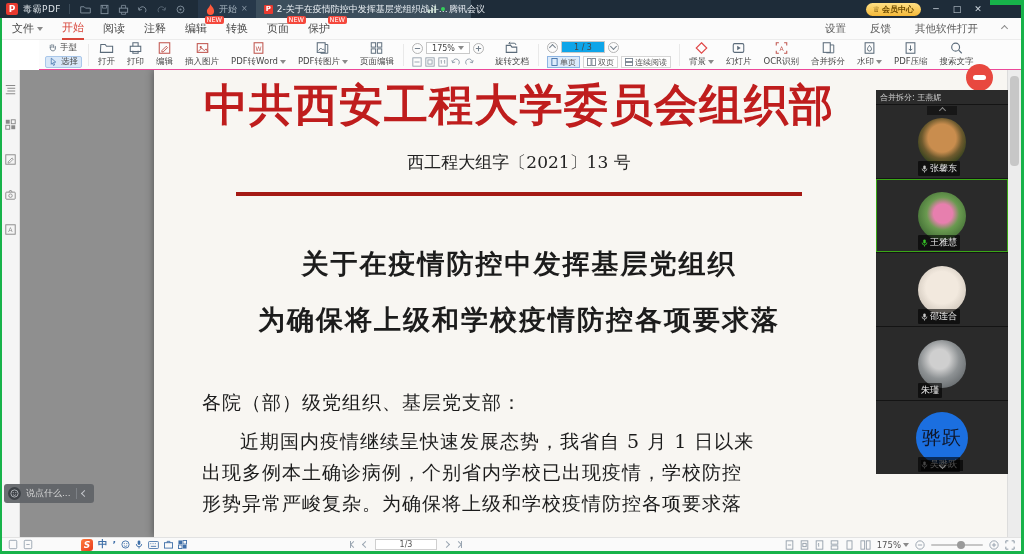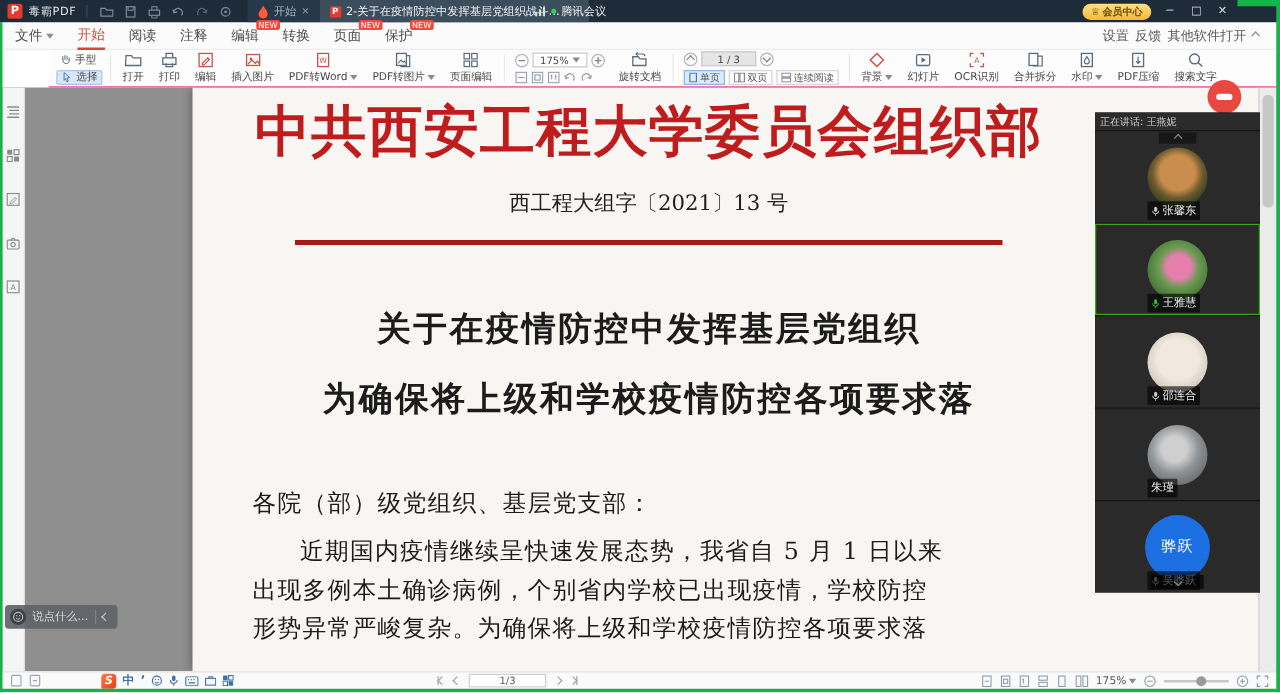--- a/index.html
+++ b/index.html
@@ -33,39 +33,39 @@
   .tb-right{margin-left:auto;display:flex;align-items:center;gap:9px;padding-right:34px;}
   .vip{display:flex;align-items:center;gap:2px;height:13px;padding:0 7px;border-radius:7px;background:linear-gradient(180deg,#ffe084,#f4b93a);color:#6b4a00;font-size:8px;font-weight:bold;}
   .winbtn{color:#cdd6de;font-size:9px;width:12px;text-align:center;}
 
   
   .menubar{position:absolute;left:2px;top:18px;width:1019px;height:22px;background:#fbfbfb;border-bottom:1px solid #ececec;display:flex;align-items:center;padding:0 10px;gap:19px;font-size:11px;color:#4a4a4a;}
   .mitem{position:relative;display:flex;align-items:center;gap:3px;height:22px;}
   .mactive{color:#d8453a;border-bottom:2px solid #d8453a;}
   .caret{width:0;height:0;border-left:3px solid transparent;border-right:3px solid transparent;border-top:4px solid #8a8a8a;}
   .newb{position:absolute;top:-2px;right:-17px;background:#f5483c;color:#fff;font-size:6.5px;padding:0 2px;border-radius:2px;line-height:8px;}
-  .menu-right{margin-left:auto;display:flex;align-items:center;gap:5px;font-size:10.5px;color:#5a5a5a;padding-right:4px;}
+  .menu-right{margin-left:auto;display:flex;align-items:center;gap:24px;font-size:10.5px;color:#5a5a5a;padding-right:4px;}
   .chev{display:inline-block;width:5px;height:5px;border-left:1.4px solid #8a8a8a;border-top:1.4px solid #8a8a8a;}
   .chev-up{transform:rotate(45deg);}
   .chev-dn{transform:rotate(225deg);}
   .chev-lf{transform:rotate(315deg);}
 
   
   .toolbar{position:absolute;left:2px;top:40px;width:1019px;height:30px;background:#fcfcfc;border-bottom:1px solid #ec4899;display:flex;align-items:center;padding:0 3px;font-size:8.5px;color:#474747;margin-left:37px;}
   .toolbar svg{display:block;}
   .sep{width:1px;height:22px;background:#e9e9e9;margin:0 3px;flex:0 0 auto;}
   .stack2{display:flex;flex-direction:column;gap:2px;padding:0 3px;}
   .srow{display:flex;align-items:center;gap:3px;height:12px;padding:0 3px;border-radius:2px;}
   .srow.on{background:#d8e7f8;border:1px solid #a9c7ea;}
   .tbtn{display:flex;flex-direction:column;align-items:center;gap:1px;padding:0 6px;flex:0 0 auto;}
   .tbtn .lbl{white-space:nowrap;display:flex;align-items:center;gap:2px;}
   .vgrp{display:flex;flex-direction:column;gap:3px;padding:0 5px;flex:0 0 auto;}
   .vrow{display:flex;align-items:center;gap:3px;}
   .zbox{width:44px;height:12px;border:1px solid #c9c9c9;background:#fff;font-size:8px;display:flex;align-items:center;justify-content:center;gap:3px;color:#444;}
-  .pbox{width:44px;height:12px;border:1px solid #c9c9c9;background:#e5e5e5;font-size:8px;display:flex;align-items:center;justify-content:center;color:#444;}
+  .pbox{width:44px;height:12px;border:1px solid #c9c9c9;background:#0ea5e9;font-size:8px;display:flex;align-items:center;justify-content:center;color:#444;}
   .circ{width:11px;height:11px;border:1px solid #b5b5b5;border-radius:50%;display:flex;align-items:center;justify-content:center;}
   .chip{display:flex;align-items:center;gap:2px;height:12px;padding:0 3px;border:1px solid #d6d6d6;background:#fff;font-size:8px;color:#555;}
   .chip.on{background:#dcebfb;border-color:#8db4e2;}
 
   
   .content{position:absolute;left:2px;top:70px;width:1019px;height:467px;background:#8f8f8f;display:flex;overflow:hidden;}
   .rail{width:18px;background:#f5f5f5;border-right:1px solid #e0e0e0;display:flex;flex-direction:column;align-items:center;padding-top:14px;gap:24px;flex:0 0 auto;}
   .rail svg{display:block;}
   .workspace{position:relative;flex:1;}
   .page{position:absolute;left:134px;top:0;width:853px;height:467px;background:#f8f6f2;box-shadow:0 0 8px rgba(0,0,0,.45);}
@@ -86,21 +86,21 @@
   .leave-glyph{width:13px;height:5px;border-radius:3px;background:#fff;}
   .meetpanel{position:absolute;left:876px;top:90px;width:132px;height:384px;background:#141414;z-index:20;display:flex;flex-direction:column;}
   .mhead{height:14px;background:#2b2b2b;color:#cfcfcf;font-size:8px;display:flex;align-items:center;padding:0 4px;flex:0 0 auto;}
   .tile{position:relative;flex:1;background:#2a2a2a;margin-top:1px;display:flex;align-items:center;justify-content:center;}
   .tile.speaking{outline:1px solid #3aa617;outline-offset:-1px;}
   .avatar{width:48px;height:48px;border-radius:50%;}
   .av-dog{background:radial-gradient(circle at 50% 42%,#c98d4e 0 38%,#6d5a2e 55%,#33411d 75%);}
   .av-flower{background:radial-gradient(circle at 52% 45%,#e77fae 0 26%,#6a9a50 45%,#3f6b33 80%);}
   .av-baby{background:radial-gradient(circle at 50% 45%,#f2e9de 0 45%,#d8cfc4 70%,#b9b0a5 100%);}
   .av-street{background:radial-gradient(circle at 45% 40%,#cfcfcf 0 25%,#8e9294 50%,#5f6467 85%);}
-  .av-blue{width:52px;height:52px;border-radius:50%;background:#1b6fe0;color:#ffffff;font-size:12px;display:flex;align-items:center;justify-content:center;letter-spacing:1px;}
+  .av-blue{width:52px;height:52px;border-radius:50%;background:#1b6fe0;color:#0f172a;font-size:19px;display:flex;align-items:center;justify-content:center;letter-spacing:1px;}
   .nametag{position:absolute;left:2px;bottom:2px;display:flex;align-items:center;gap:2px;background:rgba(0,0,0,.6);padding:1px 3px;color:#ececec;font-size:9px;border-radius:1px;margin-left:40px;}
   .collapse-up{position:absolute;top:1px;left:50%;transform:translateX(-50%);width:30px;height:9px;background:rgba(0,0,0,.45);display:flex;align-items:center;justify-content:center;}
   .collapse-dn{position:absolute;bottom:3px;left:50%;transform:translateX(-50%);width:42px;height:11px;background:rgba(0,0,0,.65);display:flex;align-items:center;justify-content:center;}
 
   
   .chatpill{position:absolute;left:4px;top:484px;height:19px;z-index:20;background:rgba(96,99,103,.92);border-radius:3px;display:flex;align-items:center;gap:5px;padding:0 7px 0 4px;color:#d9d9d9;font-size:9px;}
   .chatface{width:13px;height:13px;border-radius:50%;background:#3f4348;display:flex;align-items:center;justify-content:center;}
   .chatdiv{width:1px;height:11px;background:#7d8186;}
 
   
@@ -506,21 +506,21 @@
     <div class="scrollstrip">
       <div class="sthumb"></div>
     </div>
   </div>
 
   <div class="leave-btn">
       <span class="leave-glyph"></span>
     </div>
 
   <div class="meetpanel">
-    <div class="mhead">正在讲话: 王燕妮</div>
+    <div class="mhead">合并拆分: 王燕妮</div>
 
     <div class="tile">
       <div class="collapse-up">
           <span class="chev chev-up"></span>
         </div>
       <div class="avatar av-dog"></div>
       <div class="nametag">
         <svg width="7" height="8" viewBox="0 0 8 10">
             <rect x="2.5" y="0.5" width="3" height="5" rx="1.5" fill="#c9c9c9"></rect>
             <path d="M1 4.5a3 3 0 0 0 6 0M4 7.5v2" stroke="#c9c9c9" stroke-width="1" fill="none"></path>

